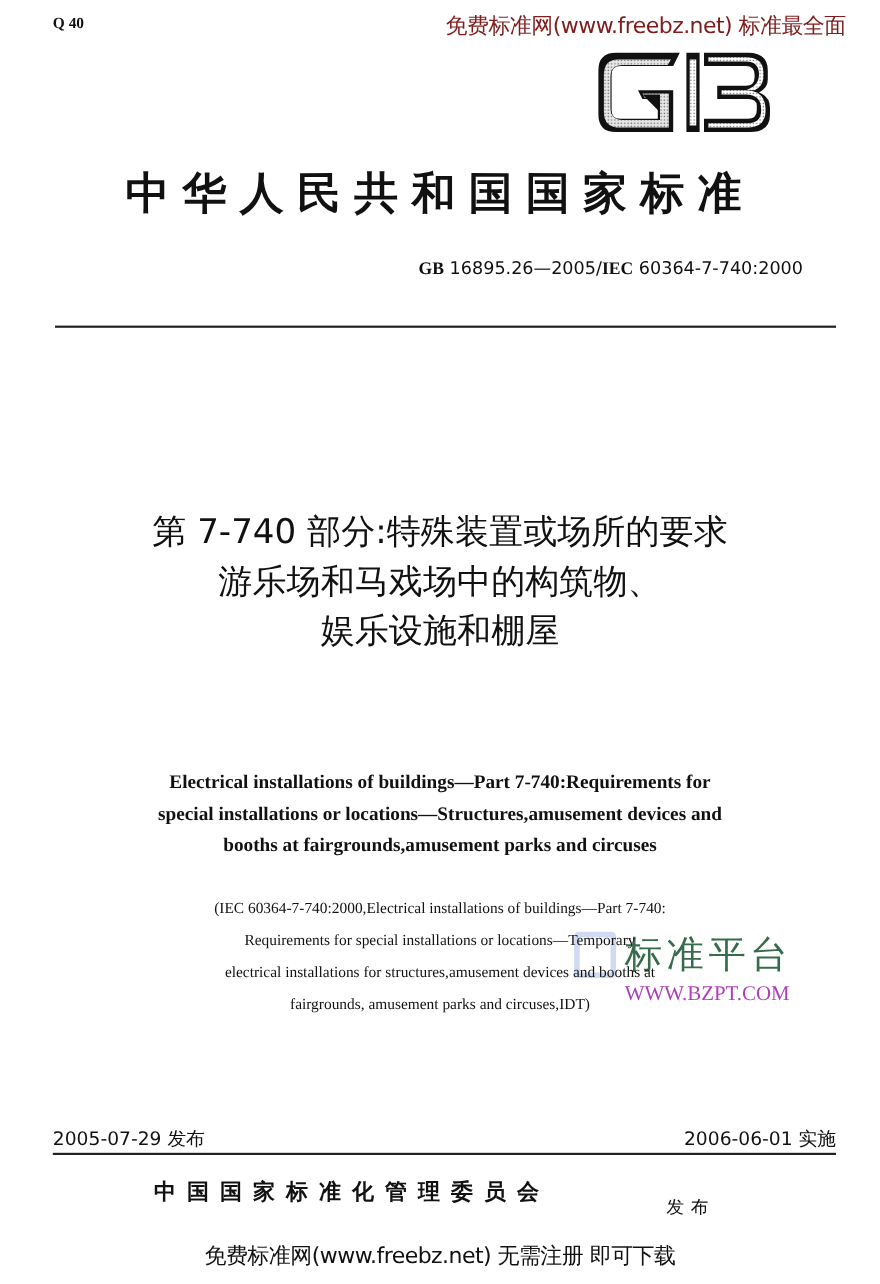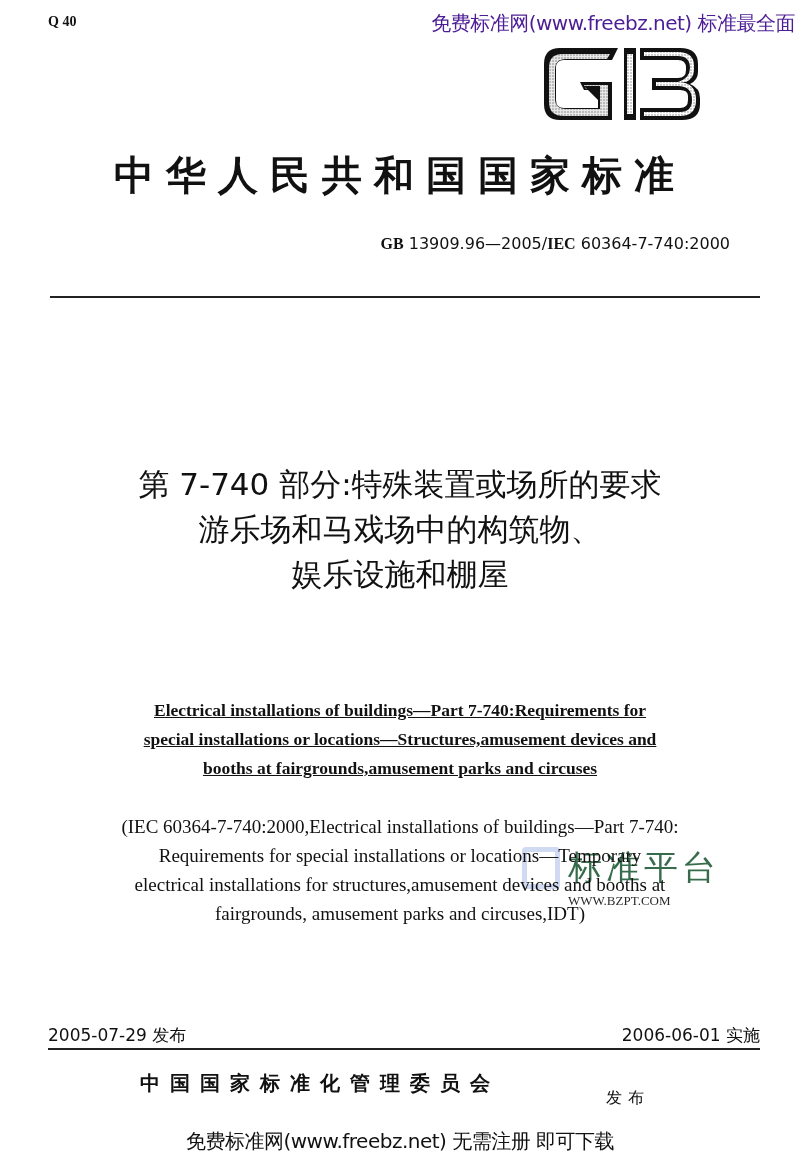--- a/index.html
+++ b/index.html
@@ -1,36 +1,36 @@
 <!DOCTYPE html>
 <html><head>
 <meta charset="utf-8">
 <style>
   html, body { margin: 0; padding: 0; background: #ffffff; }
   body { width: 800px; height: 1167px; position: relative; overflow: hidden; color: #111; font-family: "DejaVu Sans", sans-serif; }
   .abs { position: absolute; }
   .classification { left: 48px; top: 14px; font-family: "Liberation Serif", serif; font-weight: bold; font-size: 14px; }
-  .watermark-top { left: 405px; top: 10px; width: 390px; text-align: right; font-size: 20px; color: #4c1d95; white-space: nowrap; letter-spacing: -0.5px; }
+  .watermark-top { left: 405px; top: 10px; width: 390px; text-align: left; font-size: 20px; color: #7f1d1d; white-space: nowrap; letter-spacing: -0.5px; }
   .gb-logo { left: 540px; top: 42px; width: 165px; height: 84px; }
   .national-title { left: 30px; top: 148px; width: 740px; text-align: center; font-family: "DejaVu Serif", serif; font-weight: bold; font-size: 40px; letter-spacing: 12px; white-space: nowrap; }
   .std-number { left: 200px; top: 234px; width: 530px; text-align: right; font-size: 16px; white-space: nowrap; }
   .std-number .gb { font-family: "Liberation Serif", serif; font-weight: bold; }
   .rule { height: 2px; background: #222; }
   .rule-top { left: 50px; top: 296px; width: 710px; }
   .rule-bottom { left: 48px; top: 1048px; width: 712px; }
   .cn-title { left: 40px; top: 462px; width: 720px; text-align: center; font-size: 31px; line-height: 45px; font-weight: normal; }
   .cn-title div { white-space: nowrap; }
   .en-title { left: 60px; top: 696px; width: 680px; text-align: center; font-family: "Liberation Serif", serif; font-weight: bold; font-size: 17.5px; line-height: 29px; }
-  .en-title div { white-space: nowrap; text-decoration: underline; }
-  .iec-ref { left: 50px; top: 812px; width: 700px; text-align: center; font-family: "Liberation Serif", serif; font-size: 19px; line-height: 29px; }
+  .en-title div { white-space: nowrap; }
+  .iec-ref { left: 50px; top: 812px; width: 700px; text-align: center; font-family: "Liberation Serif", serif; font-size: 14px; line-height: 29px; }
   .iec-ref div { white-space: nowrap; }
   .bzpt-mark { left: 522px; top: 845px; width: 230px; height: 70px; color: #c9d4f2; opacity: 0.85; }
   .bzpt-mark .box { position: absolute; left: 0; top: 2px; width: 38px; height: 42px; border: 5px solid #c9d4f2; border-radius: 4px; box-sizing: border-box; }
   .bzpt-mark .cn { position: absolute; left: 46px; top: 0px; font-size: 34px; letter-spacing: 4px; color: #14532d; }
-  .bzpt-mark .url { position: absolute; left: 46px; top: 48px; font-family: "Liberation Serif", serif; font-size: 13px; color: #000000; }
+  .bzpt-mark .url { position: absolute; left: 46px; top: 48px; font-family: "Liberation Serif", serif; font-size: 19px; color: #a21caf; }
   .issue-date { left: 48px; top: 1024px; font-size: 17px; white-space: nowrap; }
   .impl-date { right: 40px; top: 1024px; font-size: 17px; white-space: nowrap; text-align: right; }
   .issuers { left: 140px; top: 1072px; width: 460px; }
   .issuer-1 { font-family: "DejaVu Serif", serif; font-weight: bold; font-size: 21px; white-space: nowrap; letter-spacing: -1px; }
   .issuer-2 { font-family: "DejaVu Serif", serif; font-weight: bold; font-size: 20px; white-space: nowrap; letter-spacing: 10px; margin-top: -2px; }
   .publish-label { left: 606px; top: 1088px; font-size: 16px; letter-spacing: 6px; white-space: nowrap; }
   .watermark-bottom { left: 100px; top: 1128px; width: 600px; text-align: center; font-size: 20px; white-space: nowrap; letter-spacing: -0.5px; }
 </style>
 </head>
 <body>
@@ -58,21 +58,21 @@
     <path d="M100 6 H140 Q158 6 158 22 V30 Q158 38 150 42 Q160 46 160 56 V62 Q160 78 142 78 H100 V66 H140 Q148 66 148 58 V54 Q148 48 140 48 H112 V36 H138 Q146 36 146 28 V26 Q146 18 138 18 H100 Z" fill="#111"></path>
     <path d="M104 10 H138 Q154 10 154 24 V28 Q154 36 146 40 L138 40 Q150 36 150 26 Q150 14 138 14 H104 Z" fill="url(#dots)"></path>
     <path d="M116 40 H138 Q156 40 156 58 Q156 74 140 74 H104 V70 H140 Q152 70 152 58 Q152 44 138 44 H116 Z" fill="url(#dots)"></path>
   </svg>
 </div>
 
 <div class="abs national-title">中华人民共和国国家标准</div>
 
 <div class="abs std-number">
   <span class="gb">GB</span>
-  <span>13909.96—2005/</span><span class="gb">IEC</span>
+  <span>16895.26—2005/</span><span class="gb">IEC</span>
   <span>60364-7-740:2000</span>
 </div>
 
 <div class="abs rule rule-top"></div>
 
 <div class="abs cn-title">
   <div>第 7-740 部分:特殊装置或场所的要求</div>
   <div>游乐场和马戏场中的构筑物、</div>
   <div>娱乐设施和棚屋</div>
 </div>

